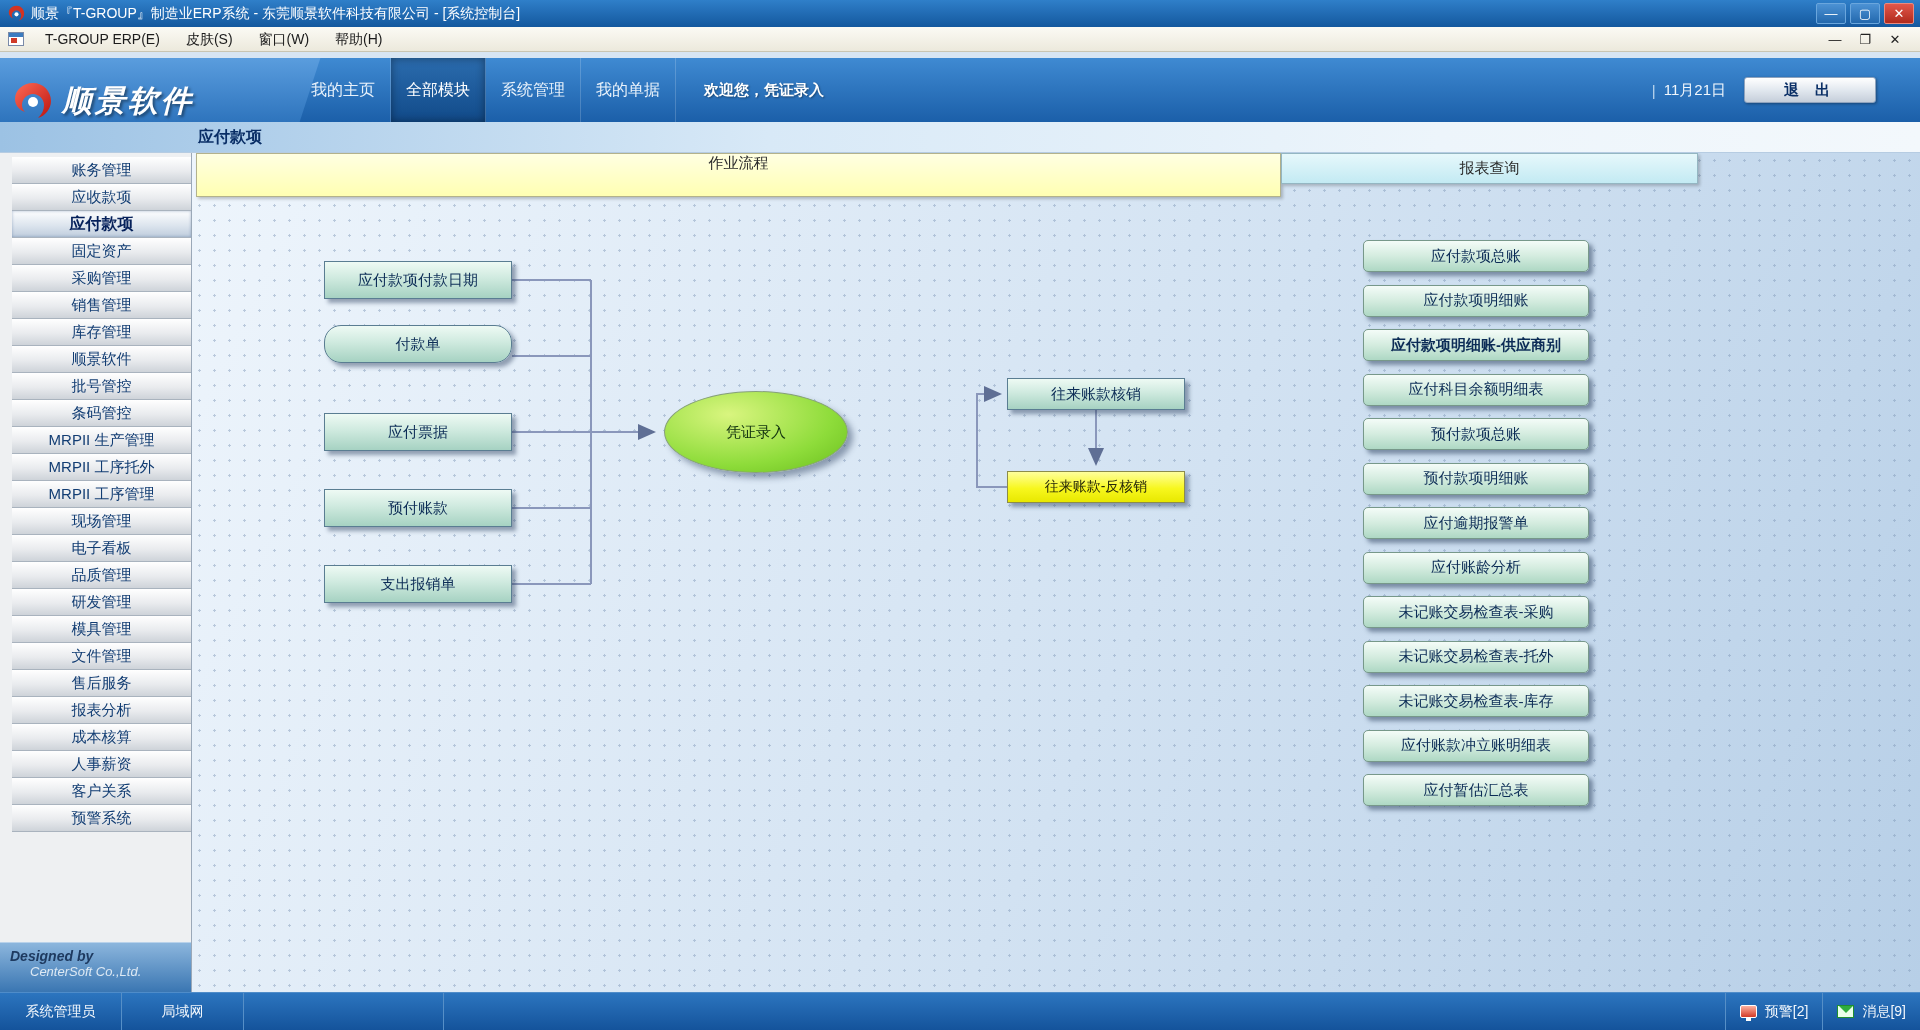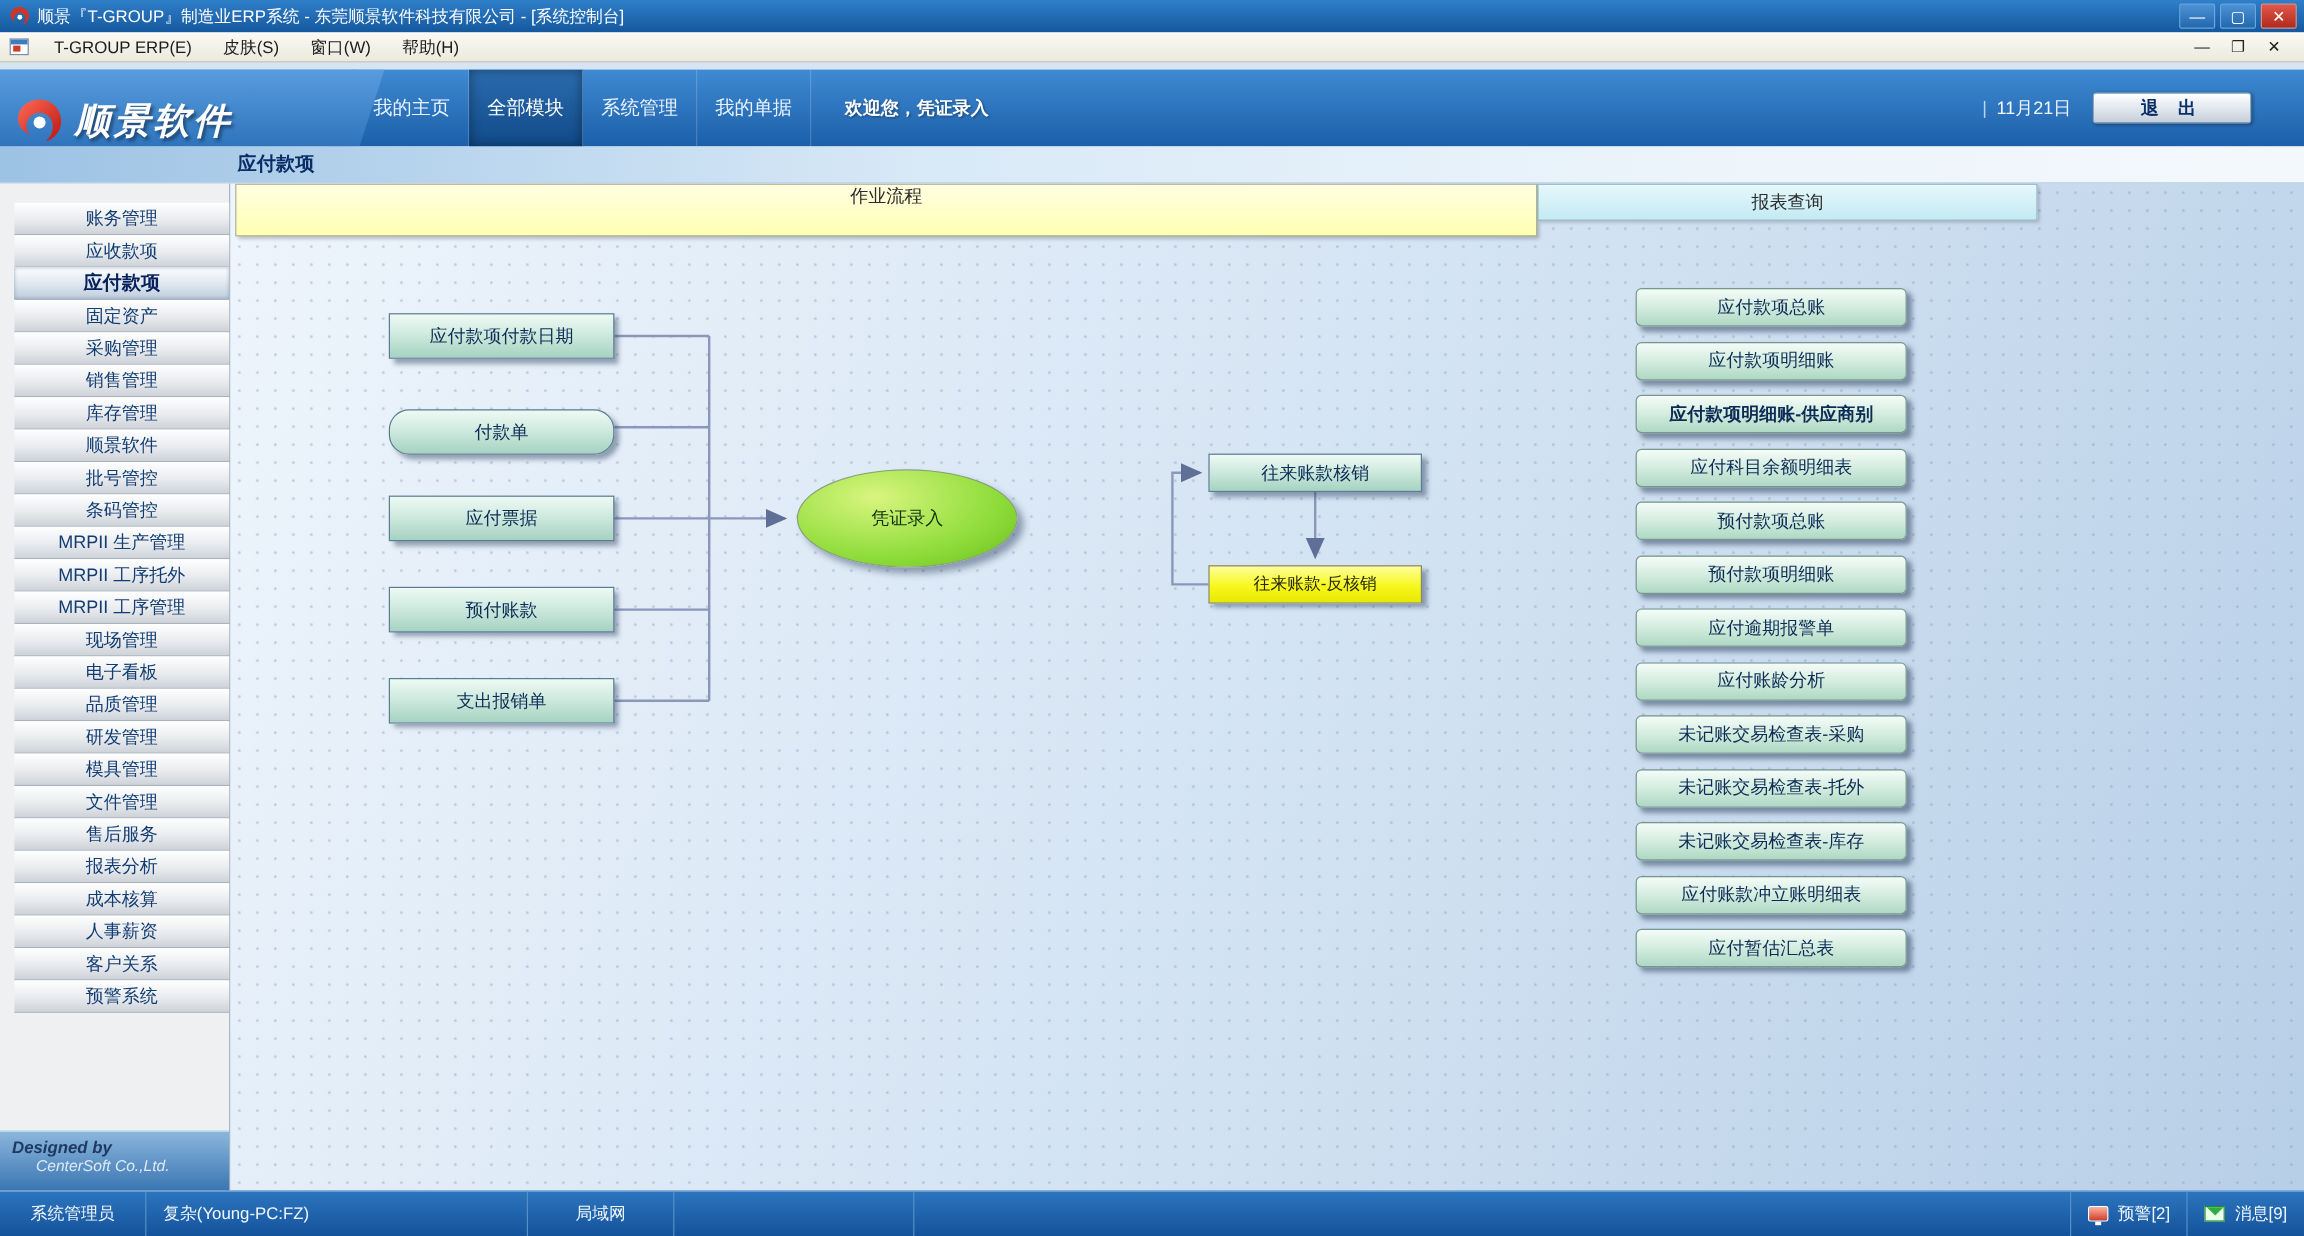--- a/index.html
+++ b/index.html
@@ -48,21 +48,21 @@
     color:#0a2f66;font-weight:bold;font-size:15px;letter-spacing:6px;cursor:pointer;
     box-shadow:inset 0 1px 0 #fff,1px 1px 3px rgba(0,0,0,.35);}
 
   
   .subheader{position:absolute;top:122px;left:0;right:0;height:31px;display:flex;align-items:center;
     background:linear-gradient(90deg,#9cc2e4,#d8e9f7 40%,#edf5fb 75%,#f3f8fc);
     border-bottom:1px solid #b6cce2;padding-left:198px;font-size:16px;font-weight:bold;color:#092e66;}
 
   
   .sidebar{position:absolute;top:153px;left:0;width:192px;height:839px;background:#eef0f2;border-right:1px solid #9aa8b8;}
-  .side-items{position:absolute;top:16px;left:0;right:0;padding-left:12px;}
+  .side-items{position:absolute;top:4px;left:0;right:0;padding-left:12px;}
   .side-item{height:27px;display:flex;align-items:center;justify-content:center;font-size:15px;color:#123d73;
     background:linear-gradient(180deg,#ffffff,#e9ebee 55%,#ced3d9);border-bottom:1px solid #a9b3be;cursor:pointer;}
   .side-item.active{font-weight:bold;font-size:16px;color:#05205a;
     background:linear-gradient(180deg,#fdfeff,#dde5ee 55%,#bfcddd);box-shadow:inset 0 0 3px rgba(20,60,120,.35);}
   .designed{position:absolute;left:0;bottom:0;width:100%;height:50px;padding:5px 10px;
     background:linear-gradient(180deg,#8cb6dd,#3a76b2);font-style:italic;border-top:1px solid #b9d2ea;}
   .designed .l1{font-weight:bold;color:#1e3a60;font-size:14px;}
   .designed .l2{color:#dde9f4;font-size:13px;padding-left:20px;}
 
   
@@ -235,21 +235,21 @@
         <line x1="320" y1="431" x2="399" y2="431"></line>
         <line x1="399" y1="127" x2="399" y2="431"></line>
         <line x1="399" y1="279" x2="462" y2="279" marker-end="url(#arr)"></line>
         <line x1="904" y1="257" x2="904" y2="311" marker-end="url(#arr)"></line>
         <polyline points="815,334 785,334 785,241 808,241" marker-end="url(#arr)"></polyline>
       </g>
     </svg>
 
     <div>
         <div class="flow-box" style="top: 108px;">应付款项付款日期</div>
-        <div class="flow-box" style="top: 188px; border-radius: 17px;">付款单</div>
+        <div class="flow-box" style="top: 172px; border-radius: 17px;">付款单</div>
         <div class="flow-box" style="top: 260px;">应付票据</div>
         <div class="flow-box" style="top: 336px;">预付账款</div>
         <div class="flow-box" style="top: 412px;">支出报销单</div>
       </div>
 
     <div class="flow-ellipse">
       <span>凭证录入</span>
     </div>
     <div class="verify-box">
       <span>往来账款核销</span>
@@ -272,23 +272,20 @@
         <div class="report-btn" style="top: 532px; font-family: Liberation Serif, serif;">未记账交易检查表-库存</div>
         <div class="report-btn" style="top: 576.5px;">应付账款冲立账明细表</div>
         <div class="report-btn" style="top: 621px;">应付暂估汇总表</div>
       </div>
   </div>
 
   <div class="statusbar">
     <div class="sb-seg center" style="width:122px;">
       <span>系统管理员</span>
     </div>
-    <div class="sb-seg" style="width:318px;">
-      <span>复杂(Young-PC:FZ)</span>
-    </div>
     <div class="sb-seg center" style="width:122px;">
       <span>局域网</span>
     </div>
     <div class="sb-seg" style="width:200px;"></div>
     <div class="sb-spacer"></div>
     <div class="sb-right">
       <span class="alert-icon"></span>
       <span>预警[2]</span>
     </div>
     <div class="sb-right">

